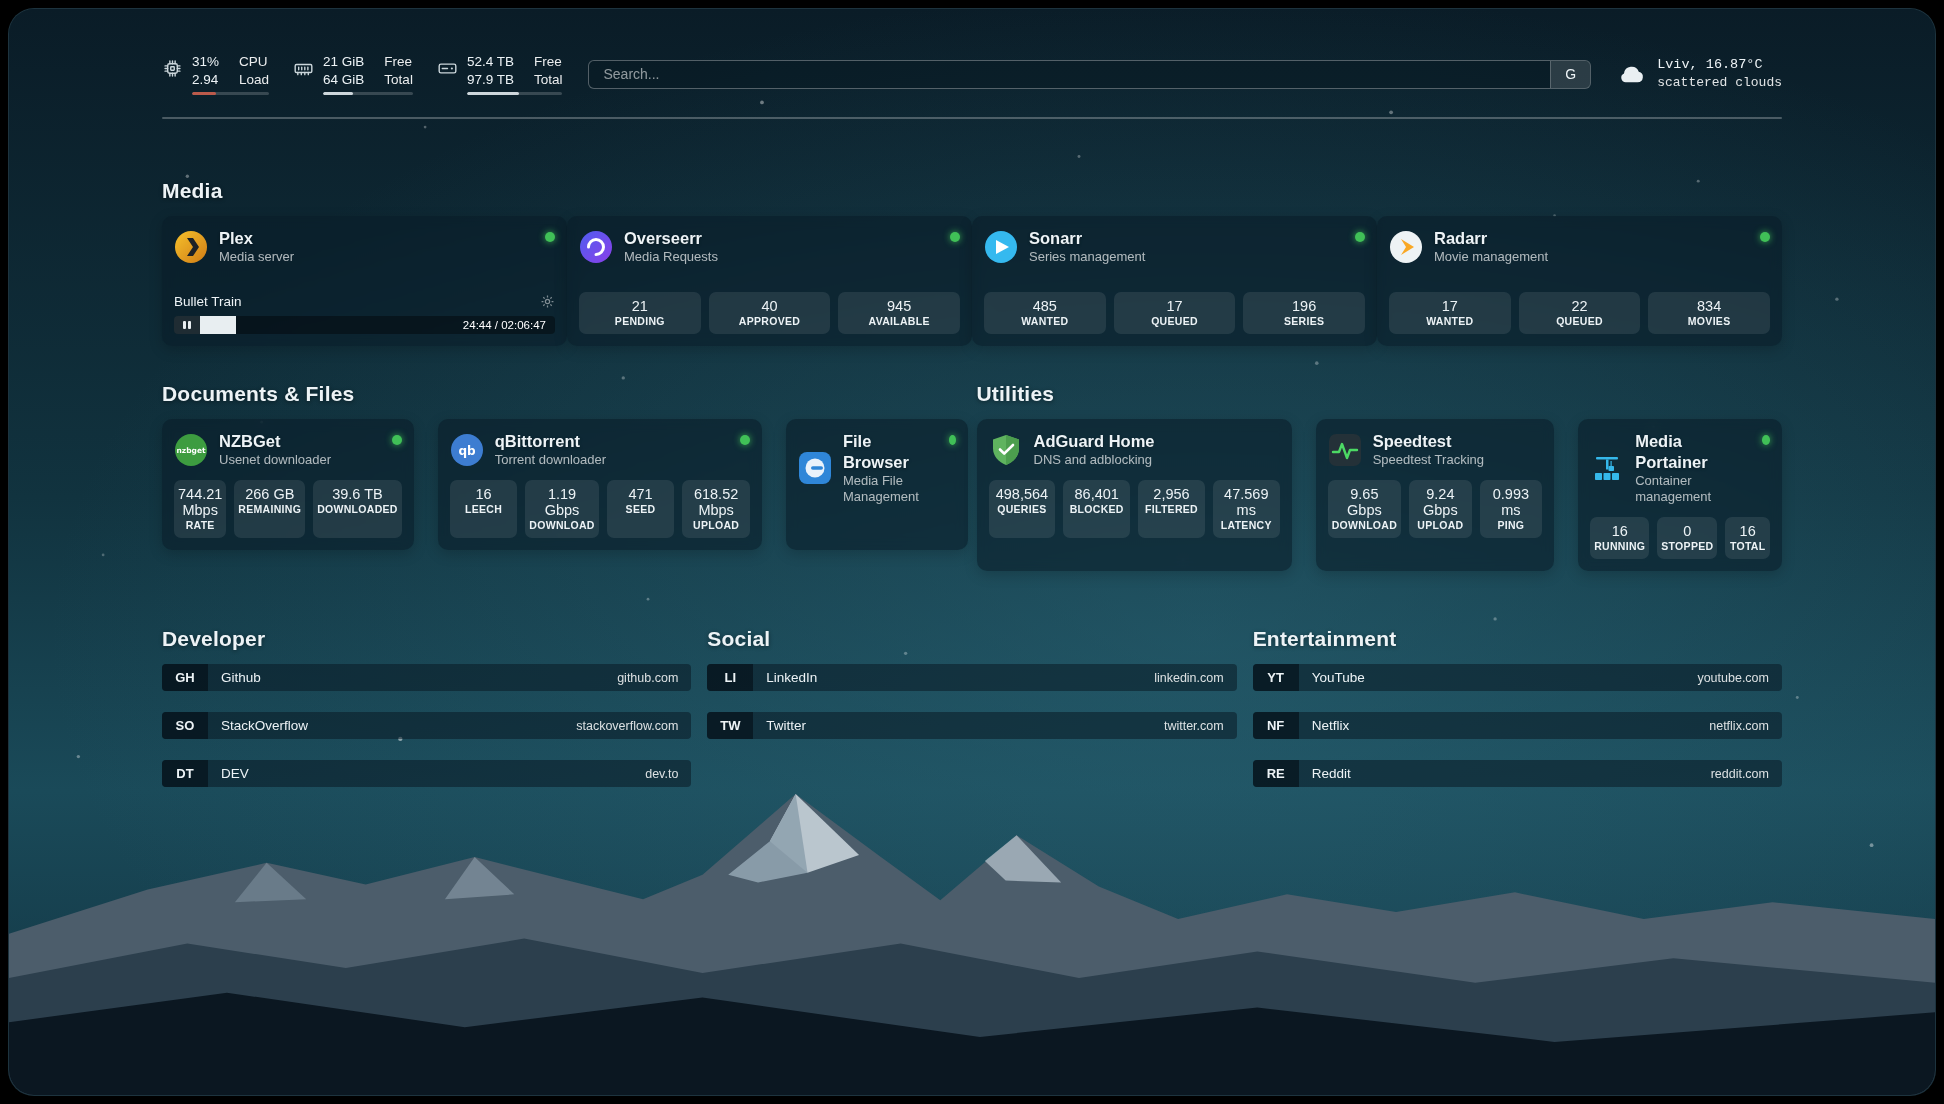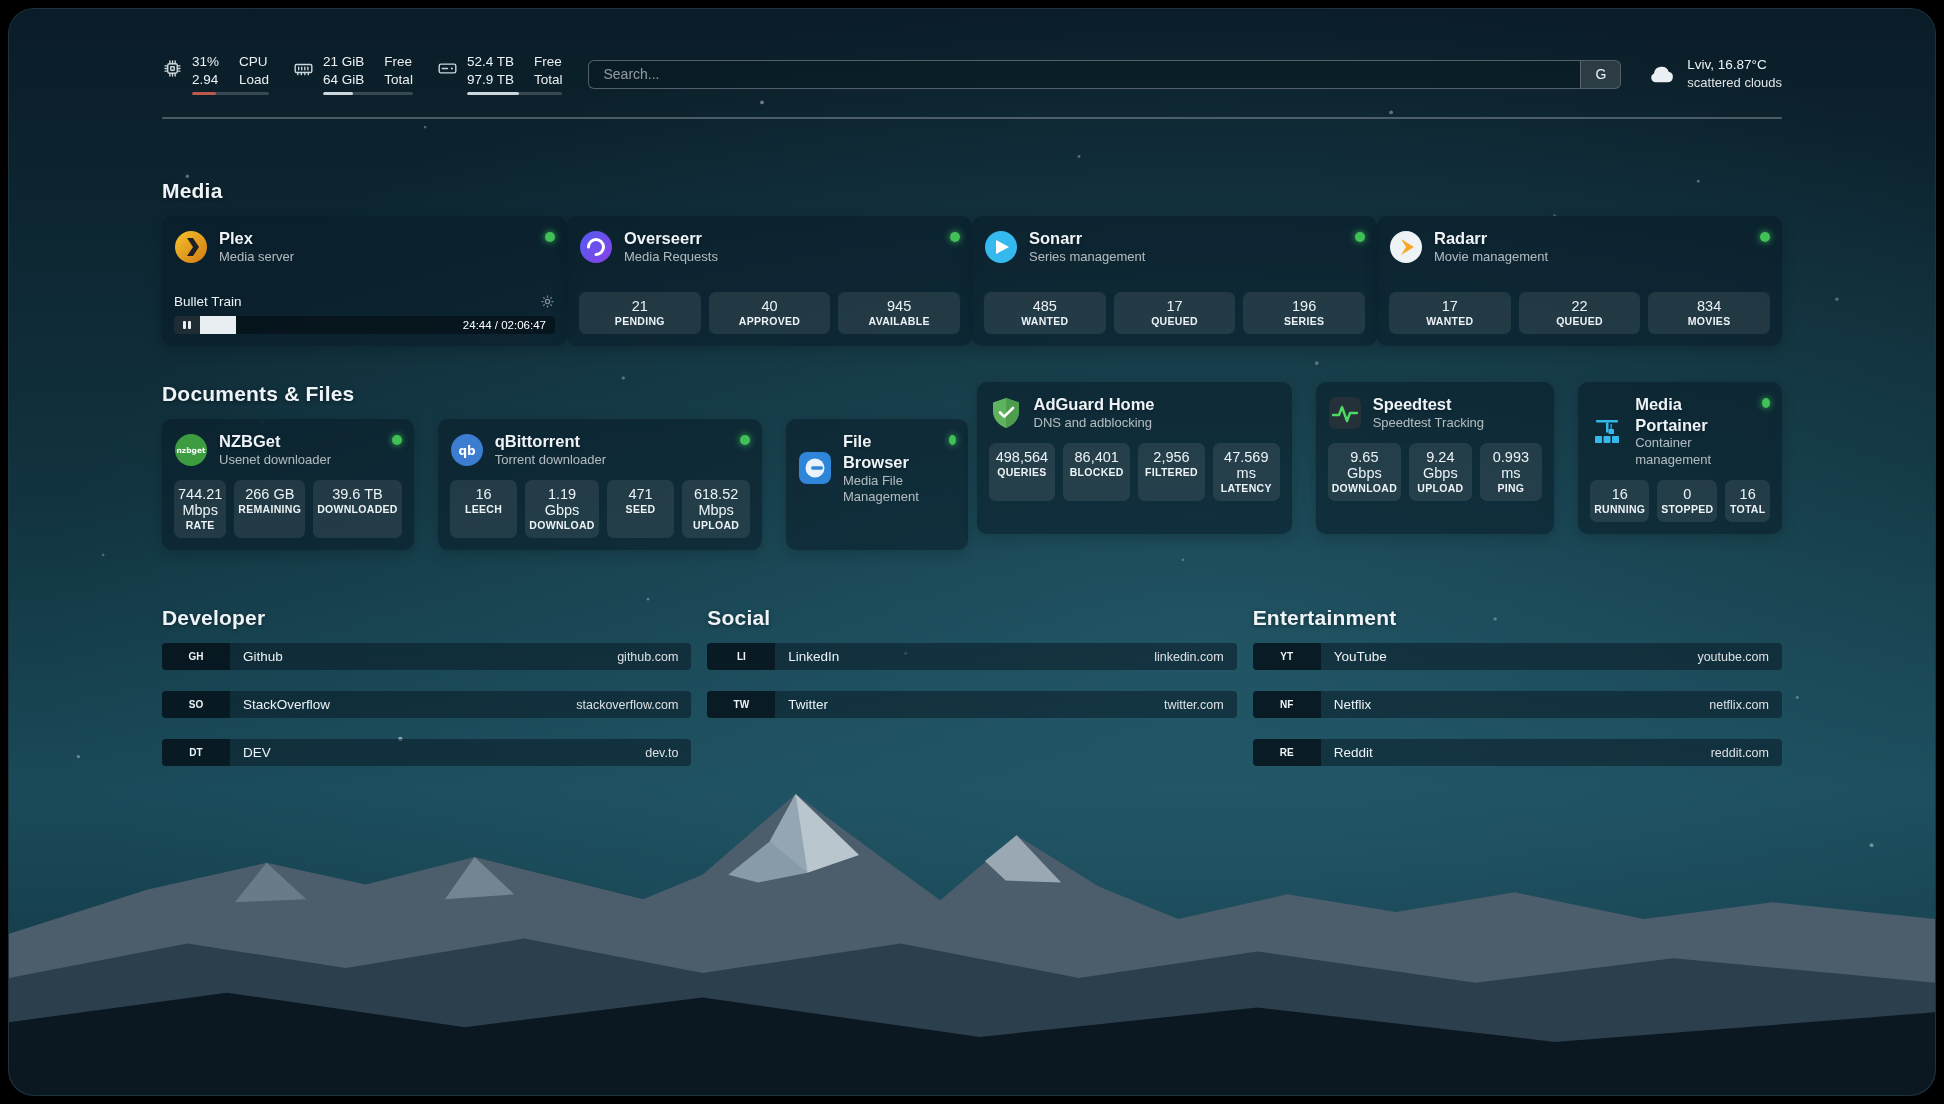--- a/index.html
+++ b/index.html
@@ -24,21 +24,21 @@
 
   .search { flex:1; display:flex; align-items:stretch; margin:0 26px; height:29px;
     border:1px solid rgba(255,255,255,.3); border-radius:6px; background:rgba(6,24,34,.45); overflow:hidden; }
   .search input { flex:1; background:transparent; border:none; outline:none; color:#edf3f6;
     font-size:14px; padding:0 14px; font-family:inherit; }
   .search input::placeholder { color:rgba(255,255,255,.55); }
   .search-engine { width:40px; background:rgba(255,255,255,.14); border:none;
     border-left:1px solid rgba(255,255,255,.22); color:#edf3f6; font-size:14px; cursor:pointer; font-family:inherit; }
 
   .weather { display:flex; align-items:center; gap:10px; }
-  .weather-text { display:flex; flex-direction:column; font-size:13.5px; line-height:1.35; white-space:nowrap; }
+  .weather-text { display:flex; flex-direction:column; font-size:13.5px; line-height:1.35; white-space:nowrap;font-family:Liberation Mono, monospace; }
   .weather-cond { font-size:13px; color:rgba(255,255,255,.88); }
 
   .divider { margin-top:22px; height:2px; border-radius:1px; background:rgba(255,255,255,.26); }
 
   
   .section-title { font-size:21px; font-weight:700; line-height:1.15; letter-spacing:.2px;
     margin-bottom:13px; text-shadow:0 1px 4px rgba(0,0,0,.45); }
   .media-section { margin-top:60px; }
   .media-grid { display:grid; grid-template-columns:repeat(4,1fr); }
   .mid-grid { display:grid; grid-template-columns:1fr 1fr; gap:9px; margin-top:36px; align-items:start; }
@@ -74,22 +74,22 @@
   .pause i { width:2.5px; height:8px; background:#e8eef1; border-radius:1px; }
   .progress-track { flex:1; align-self:stretch; position:relative; }
   .progress-fill { position:absolute; left:0; top:0; bottom:0; background:#e8eef1; }
   .progress-time { position:absolute; right:9px; top:50%; transform:translateY(-50%); font-size:11.5px; color:#fff; }
 
   
   .bookmarks { display:grid; grid-template-columns:1fr 1fr 1fr; gap:16px; margin-top:56px; align-items:start; }
   .bm-rows { display:flex; flex-direction:column; gap:21px; margin-top:1px; }
   .bm-row { display:flex; align-items:center; height:27px; background:rgba(10,26,36,.55);
     border-radius:4px; overflow:hidden; cursor:pointer; }
-  .bm-abbr { width:68px; align-self:stretch; display:flex; align-items:center; justify-content:center;
-    font-size:10px; font-weight:700; background:rgba(2,10,16,.55); }
+  .bm-abbr { width:46px; align-self:stretch; display:flex; align-items:center; justify-content:center;
+    font-size:13px; font-weight:700; background:rgba(2,10,16,.55); }
   .bm-name { margin-left:13px; font-size:13.5px; }
   .bm-url { margin-left:auto; margin-right:13px; font-size:12.5px; color:rgba(255,255,255,.85); }
 </style>
 </head>
 <body>
 
 <div class="screen">
 
   <svg class="bg" viewBox="0 0 1944 1104" preserveAspectRatio="none" xmlns="http://www.w3.org/2000/svg">
     <defs>
@@ -467,20 +467,21 @@
                 <span class="app-name">File Browser</span>
                 <span class="app-desc">Media File Management</span>
               </div>
               <span class="status-dot"></span>
             </div>
           </article>
         </div>
       </section>
 
       <section>
+        <h2 class="section-title">Utilities</h2>
         <div class="col-cards">
 
           <article class="card">
             <div class="card-head">
               <span class="app-icon">
                 <svg viewBox="0 0 34 34" width="34" height="34">
                     <path d="M17 2l13 4.5v9c0 7.5-5.5 13.5-13 16.5C9.5 29 4 23 4 15.5v-9z" fill="#5fb35f"></path>
                     <path d="M17 2l13 4.5v9c0 7.5-5.5 13.5-13 16.5z" fill="#4c9e4e"></path>
                     <path d="M11 16.5l4.2 4.2L24 12" stroke="#fff" stroke-width="2.6" fill="none" stroke-linecap="round" stroke-linejoin="round"></path>
                   </svg>

